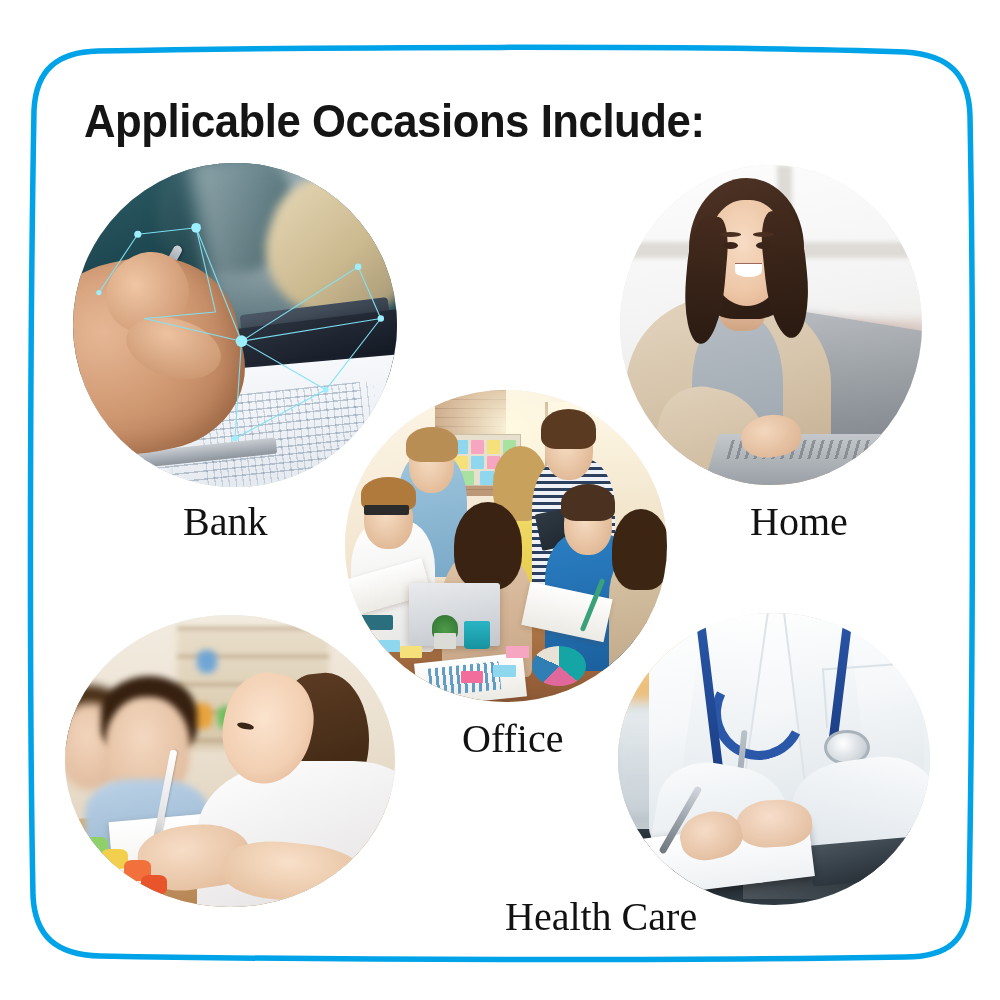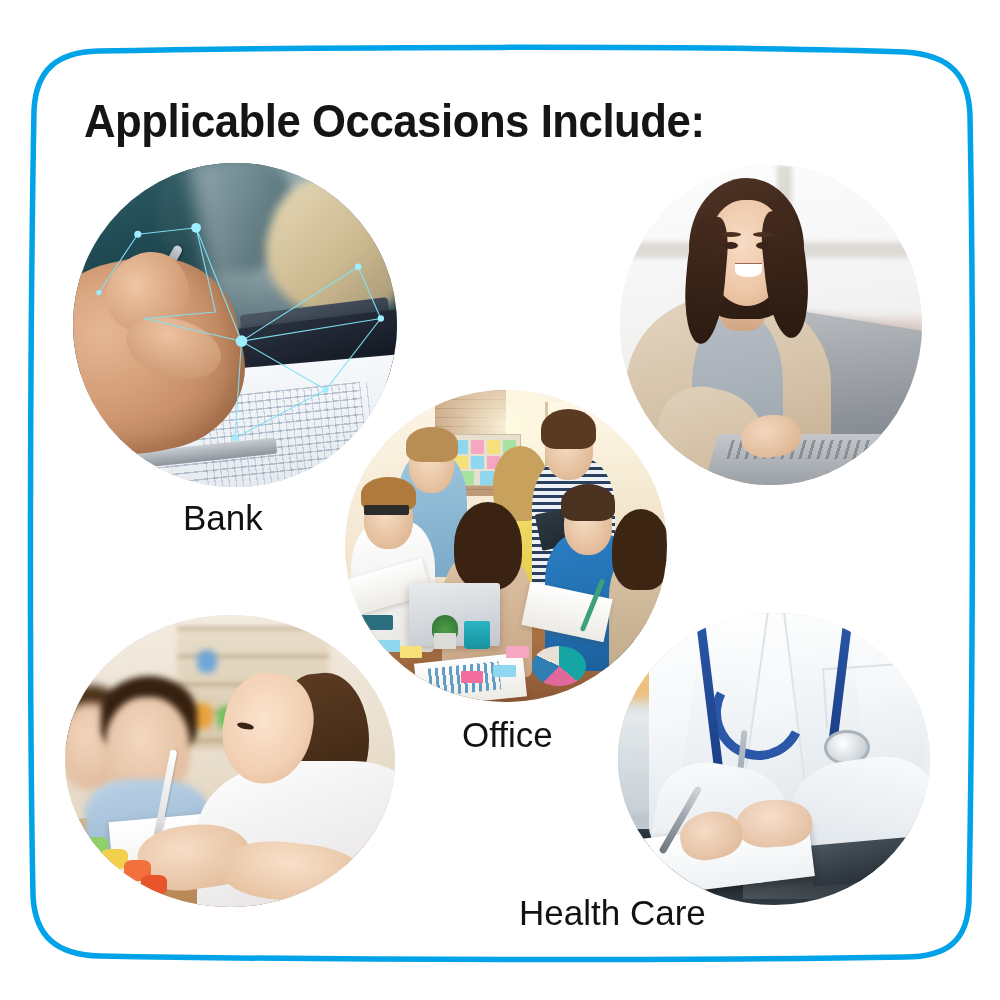--- a/index.html
+++ b/index.html
@@ -29,23 +29,23 @@
   
   .circle{
     position:absolute;border-radius:50%;overflow:hidden;
     background:#e9e9e9;
   }
   .circle .scene{position:absolute;left:0;top:0;width:100%;height:100%;}
   .circle .layer{position:absolute;}
 
   
   .label{
-    position:absolute;font-size:35px;font-weight:400;color:#121212;
+    position:absolute;font-size:40px;font-weight:400;color:#121212;
     white-space:nowrap;letter-spacing:0px;
-    font-family:Liberation Sans, sans-serif;
+    font-family:Liberation Serif, serif;
   }
 
   
   .bank-bg{left:0;top:0;width:100%;height:100%;
     background:
       radial-gradient(circle at 72% 18%, rgba(225,232,236,.85) 0%, rgba(225,232,236,0) 36%),
       linear-gradient(160deg,#2f5f69 0%,#1d464f 28%,#143740 48%,#2a5058 62%,#8fa7ad 78%,#dfe6ea 100%);
   }
   .bank-wall{left:40%;top:-4%;width:36%;height:56%;
     background:linear-gradient(110deg,rgba(221,228,232,.55),rgba(120,146,152,.25));
@@ -368,20 +368,21 @@
       <div class="layer home-browR"></div>
       <div class="layer home-eyeL"></div>
       <div class="layer home-eyeR"></div>
       <div class="layer home-smile"></div>
       <div class="layer home-armL"></div>
       <div class="layer home-lapbase"></div>
       <div class="layer home-keys"></div>
       <div class="layer home-hand"></div>
     </div>
   </div>
+  <div class="label" style="left:750px;top:498px;">Home</div>
 
   <div class="circle" style="left:345px;top:390px;width:322px;height:312px;">
     <div class="scene">
       <div class="layer off-bg"></div>
       <div class="layer off-brick"></div>
       <div class="layer off-brickline"></div>
       <div class="layer off-win"></div>
       <div class="layer off-sun"></div>
       <div class="layer off-board"></div>
       <div class="off-note" style="left:34%;top:16%;background:#8fd7ef;"></div>
@@ -498,15 +499,15 @@
       <div class="layer hc-chest"></div>
       <div class="layer hc-armL"></div>
       <div class="layer hc-armR"></div>
       <div class="layer hc-device"></div>
       <div class="layer hc-paper"></div>
       <div class="layer hc-handR"></div>
       <div class="layer hc-handL"></div>
       <div class="layer hc-pen"></div>
     </div>
   </div>
-  <div class="label" style="left:519px;top:893px;">Health Care</div>
+  <div class="label" style="left:505px;top:893px;">Health Care</div>
 
 </div>
 
 </body></html>

